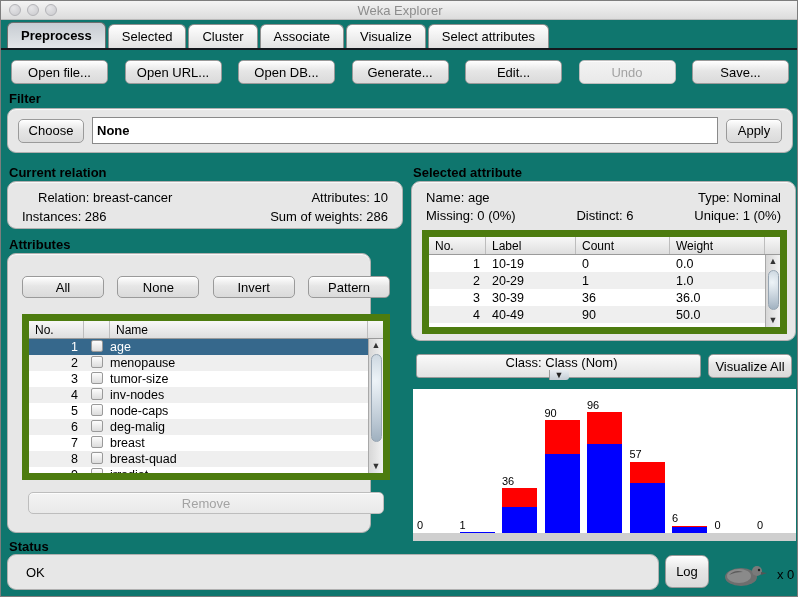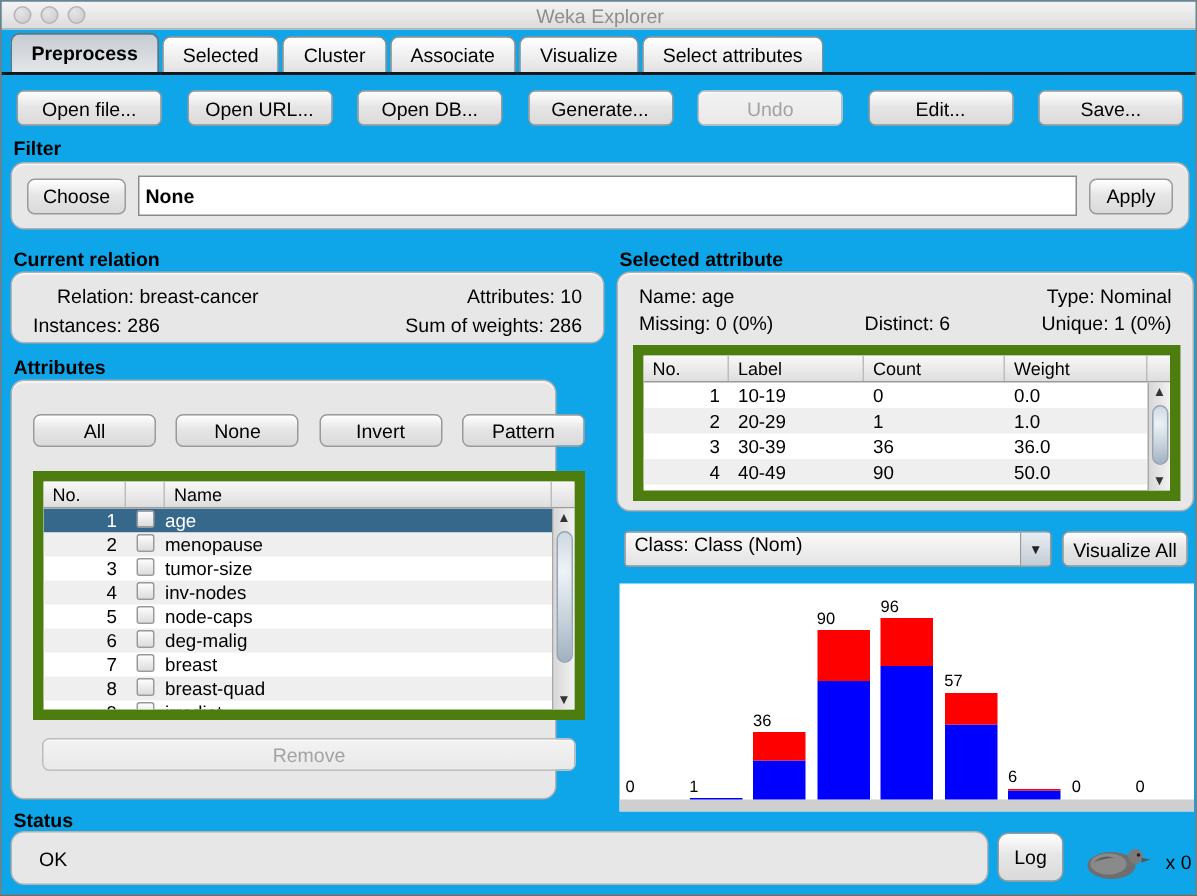--- a/index.html
+++ b/index.html
@@ -1,20 +1,20 @@
 <!DOCTYPE html>
 <html><head>
 <meta charset="utf-8">
 <style>
   * { margin:0; padding:0; box-sizing:border-box; }
   html,body { background:#555; }
   body { font-family:"Liberation Sans", sans-serif; }
   .window{
     position:relative; width:798px; height:597px; margin:0 auto;
-    background:#0ea5e9; border:1px solid #7d7d7d; overflow:hidden;
+    background:#0f766e; border:1px solid #7d7d7d; overflow:hidden;
     font-size:12px; color:#000;
   }
   
   .titlebar{
     position:absolute; left:0; top:0; width:798px; height:19px;
     background:linear-gradient(#f4f4f4,#dcdcdc);
     border-bottom:1px solid #b9b9b9;
   }
   .traffic{ position:absolute; top:3px; width:12px; height:12px; border-radius:50%;
     background:radial-gradient(circle at 35% 30%, #e6e6e8, #c9c9cd); border:1px solid #b4b4b8;}
@@ -87,23 +87,23 @@
   
   .sbar{ position:absolute; top:0; right:0; bottom:0; width:15px;
     background:linear-gradient(90deg,#d7d7d7,#f2f2f2); border-left:1px solid #a8a8a8;
     display:flex; flex-direction:column; align-items:center; }
   .sarrow{ font-size:9px; line-height:13px; height:13px; color:#333; }
   .sthumb{ width:11px; border-radius:6px;
     background:radial-gradient(circle at 35% 30%, #eef4f8, #b9c6d2 70%, #9fb0bf);
     border:1px solid #97a5b2; }
   
   .combo{
-    display:flex; align-items:flex-start; height:24px;
+    display:flex; align-items:center; height:24px;
     background:linear-gradient(#fafafa,#e3e3e3);
-    border:1px solid #9a9a9a; border-radius:3px; font-size:13px;
+    border:1px solid #9a9a9a; border-radius:3px; font-size:13px;flex-direction:column;
   }
   .combo .cv{ flex:1; padding-left:6px; }
   .combo .carrow{ width:20px; height:100%; border-left:1px solid #9a9a9a;
     display:flex; align-items:center; justify-content:center;
     background:linear-gradient(#e8edf2,#c4ccd4); font-size:9px; color:#222;
     border-radius:0 3px 3px 0; }
   
   .chart{ position:absolute; background:#fff; overflow:hidden; }
   .chart-base{ position:absolute; left:0; right:0; bottom:0; height:8px; background:#cfcfcf; }
   .slot{ position:absolute; bottom:8px; }
@@ -135,22 +135,22 @@
       <div class="tab">Associate</div>
       <div class="tab">Visualize</div>
       <div class="tab">Select attributes</div>
     </div>
 
   <div class="toolbar" id="toolbar">
       <div class="btn">Open file...</div>
       <div class="btn">Open URL...</div>
       <div class="btn">Open DB...</div>
       <div class="btn">Generate...</div>
+      <div class="btn">Edit...</div>
       <div class="btn disabled">Undo</div>
-      <div class="btn">Edit...</div>
       <div class="btn">Save...</div>
     </div>
 
   <div class="group-title" style="left:8px; top:90px;">Filter</div>
   <div class="panel" style="left:6px; top:107px; width:786px; height:45px;">
     <div class="filter-inner">
       <div class="btn" style="width:66px;">Choose</div>
       <div class="filter-field">None</div>
       <div class="btn" style="width:56px;">Apply</div>
     </div>

